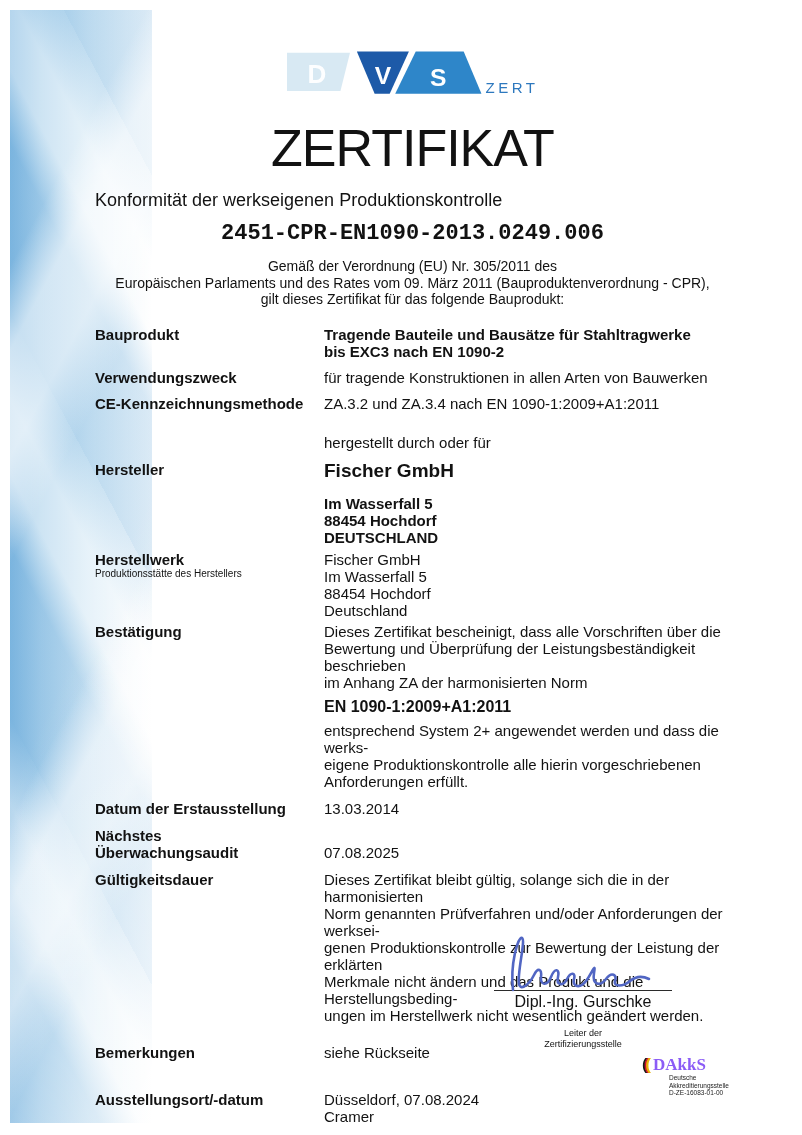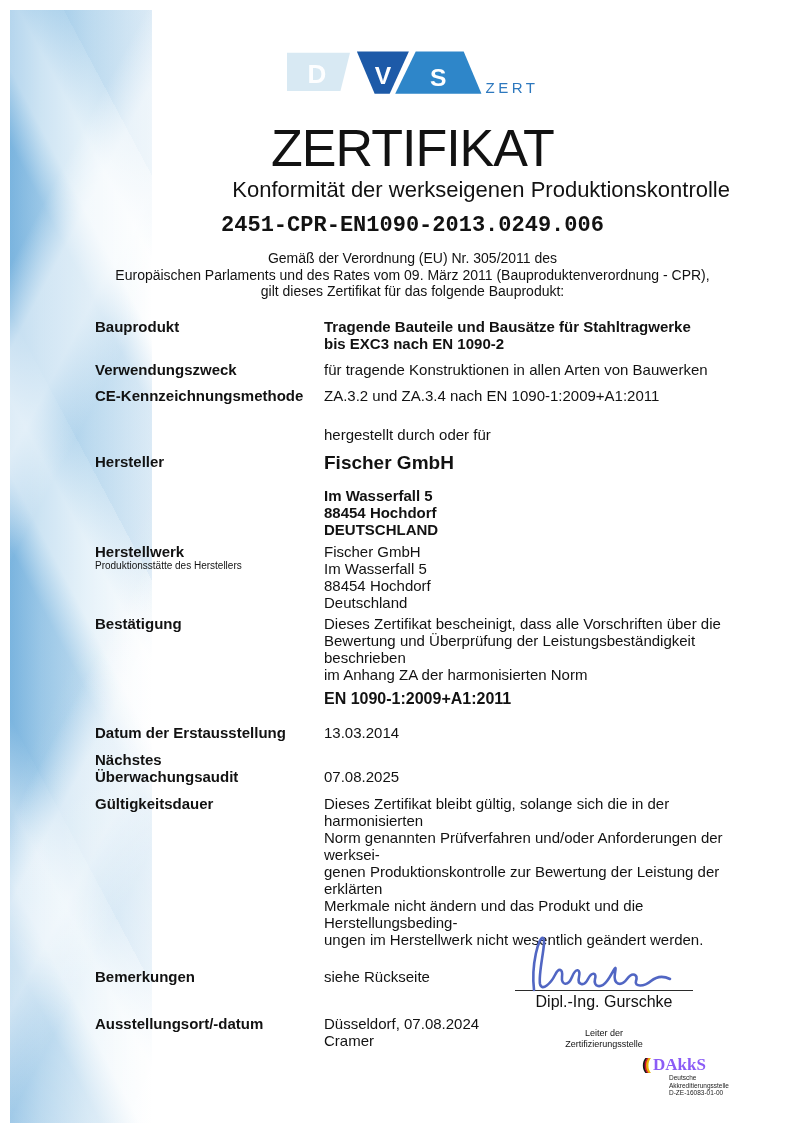--- a/index.html
+++ b/index.html
@@ -19,40 +19,40 @@
       linear-gradient(90deg, #79b4df 0%, #a5ceea 22%, #d3e8f5 55%, #ffffff 100%);
   }
   .content { position:relative; padding:50px 72px 0 95px; }
 
   .logo-wrap { text-align:center; margin-bottom:20px; }
   .logo-wrap svg { display:inline-block; }
   .logo-letter { font-family:"Liberation Sans",sans-serif; font-weight:bold; fill:#fdfeff; }
   .zert-text { font-family:"Liberation Sans",sans-serif; fill:#2d78be; font-size:22px; letter-spacing:5px; }
 
   .title { text-align:center; font-size:52px; font-weight:400; letter-spacing:-1px; line-height:52px; margin:0; }
-  .subtitle { text-align:right; font-size:22px; margin-top:3px; }
+  .subtitle { text-align:left; font-size:18px; margin-top:16px; }
   .certno { text-align:center; font-size:22px; font-weight:bold; margin-top:10px;font-family:Liberation Mono, monospace; }
   .preamble { text-align:center; font-size:14px; line-height:16.5px; margin-top:12px; white-space:pre-line; }
 
   .rows { margin-top:18px; }
   .row { display:flex; align-items:flex-start;gap:27px; }
   .lbl { width:202px; flex-shrink:0; font-weight:bold; font-size:15px; line-height:17px; white-space:nowrap; }
   .lbl.pre { white-space:pre-line; }
   .sublbl { font-weight:normal; font-size:10px; line-height:11px; white-space:normal; }
   .val { font-size:15px; line-height:17px; }
   .pre { white-space:pre-line; }
   .b { font-weight:bold; }
   .company-name { font-size:19px; line-height:20px; font-weight:bold; }
   .norm-line { font-weight:bold; font-size:16px; margin:7px 0; }
 
   .mb9{margin-bottom:9px}.mb10{margin-bottom:10px}.mb22{margin-bottom:22px}
   .mb14{margin-bottom:14px}.mb5{margin-bottom:5px}.mb4{margin-bottom:4px}
   .mb16{margin-bottom:20px}.mb30{margin-bottom:30px}
 
-  .sig-block { position:absolute; left:509px; top:932px; width:190px; text-align:center; }
+  .sig-block { position:absolute; left:488px; top:932px; width:190px; text-align:center; }
   .sig-scrawl { display:block; margin:0 auto -4px auto; }
   .sig-line { border-top:1.5px solid #2b2b2b; width:178px; margin:0 auto; }
   .sig-name { font-size:16px; margin-top:2px; }
   .sig-role { font-size:9px; line-height:10.5px; margin-top:17px; white-space:pre-line; }
 
   .footer-line { position:absolute; left:95px; top:1072px; font-size:13px; }
 
   .dakks { position:absolute; left:642px; top:1056px; width:120px; }
   .dakks-top { display:flex; align-items:flex-start; }
   .dakks-arcs { font-size:17px; font-weight:bold; letter-spacing:-4px; margin-right:6px; line-height:18px; }
@@ -132,20 +132,23 @@
 Deutschland</div>
       </div>
 
       <div class="row mb10">
         <div class="lbl">Bestätigung</div>
         <div class="val">
           <div class="pre">Dieses Zertifikat bescheinigt, dass alle Vorschriften über die
 Bewertung und Überprüfung der Leistungsbeständigkeit beschrieben
 im Anhang ZA der harmonisierten Norm</div>
           <div class="norm-line">EN 1090-1:2009+A1:2011</div>
+          <div class="pre">entsprechend System 2+ angewendet werden und dass die werks-
+eigene Produktionskontrolle alle hierin vorgeschriebenen
+Anforderungen erfüllt.</div>
         </div>
       </div>
 
       <div class="row mb10">
         <div class="lbl">Datum der Erstausstellung</div>
         <div class="val">13.03.2014</div>
       </div>
 
       <div class="row mb10">
         <div class="lbl pre">Nächstes

